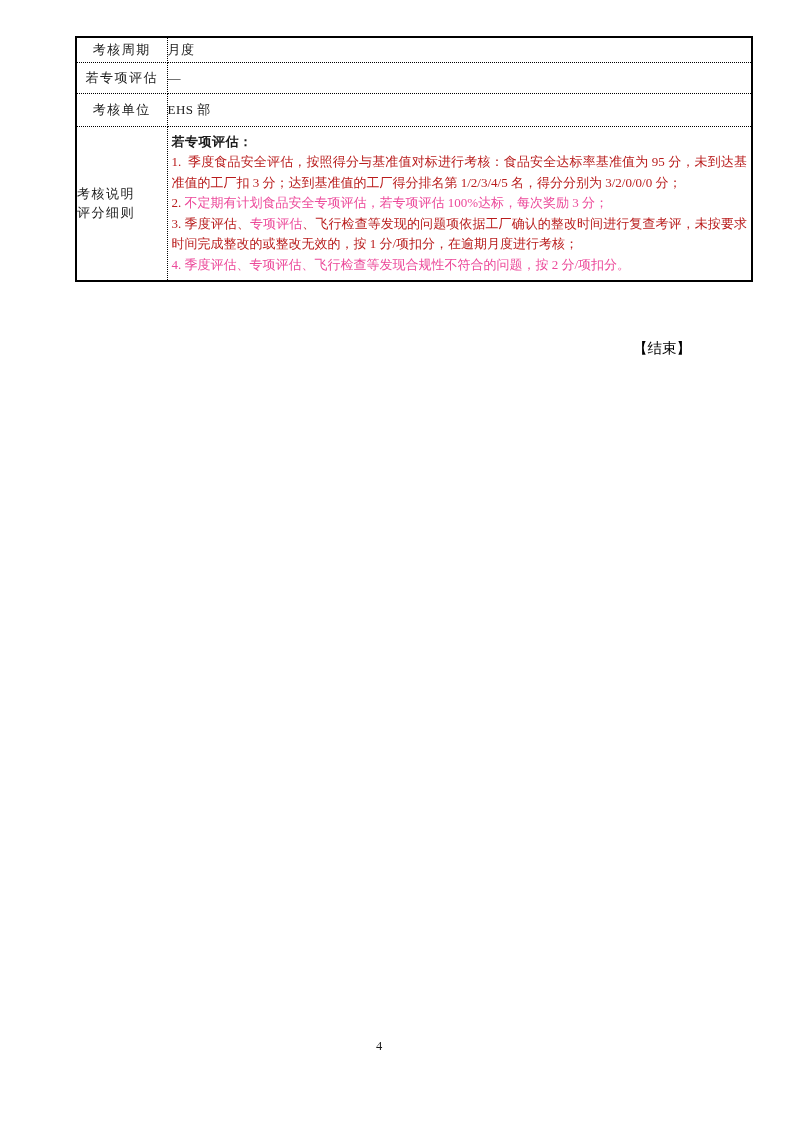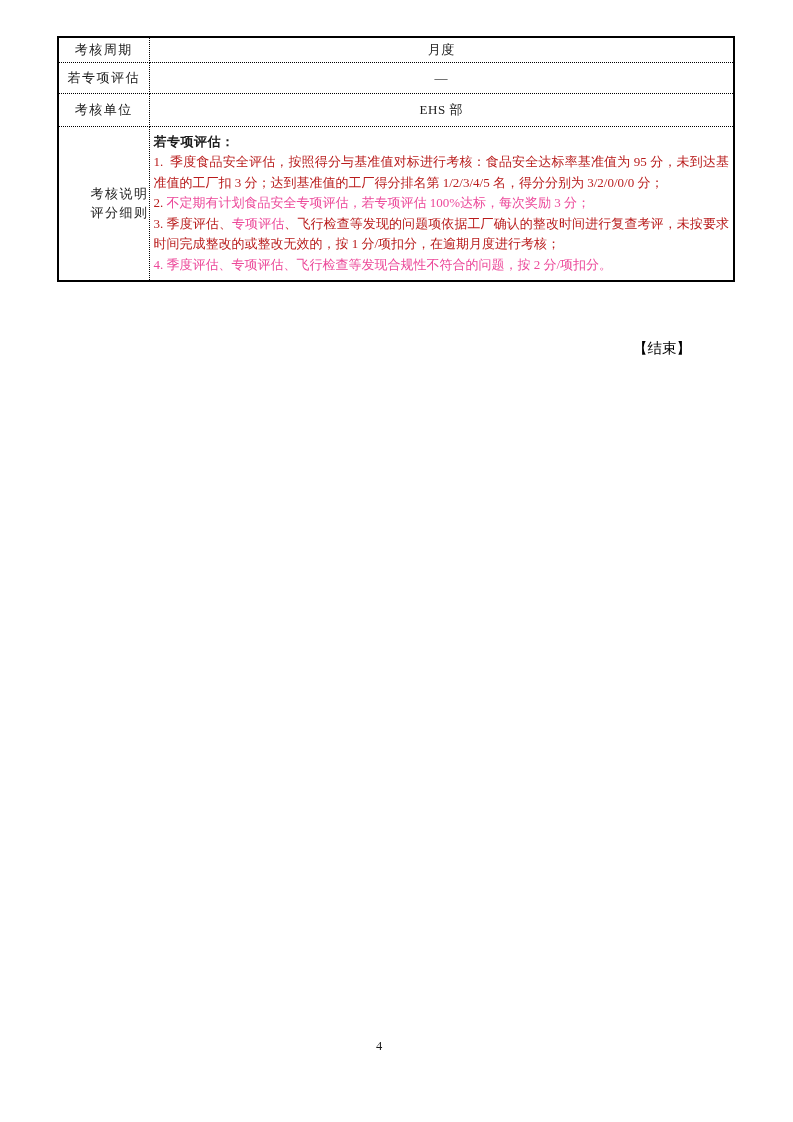--- a/index.html
+++ b/index.html
@@ -8,48 +8,47 @@
     position: relative;
     width: 793px;
     height: 1122px;
     background: #ffffff;
     font-family: "Liberation Serif", "DejaVu Serif", serif;
     color: #1a1a1a;
     overflow: hidden;
   }
   table.kv-table {
     position: absolute;
-    left: 57px;
+    left: 75px;
     top: 36px;
     width: 678px;
     border-collapse: collapse;
     table-layout: fixed;
     border: 2px solid #000000;
     font-size: 13px;
   }
   table.kv-table td {
     border: 1px dotted #000000;
     vertical-align: middle;
   }
   td.label-cell {
     width: 91px;
     text-align: center;
     letter-spacing: 1.5px;
   }
   td.value-cell {
-    text-align: center;
     letter-spacing: 0.5px;
   }
   tr.row-period  td { height: 25px; }
   tr.row-score   td { height: 31px; }
   tr.row-unit    td { height: 33px; }
   tr.row-standard td { height: 31px; }
   tr.row-detail  td { height: 152px; }
   td.detail-label-cell {
-    text-align: right;
+    text-align: left;
     letter-spacing: 1.5px;
   }
   .detail-label-line { line-height: 19px; }
   td.detail-cell {
     vertical-align: top;
     padding: 5px 4px 4px 4px;
     text-align: justify;
     line-height: 20.6px;
   }
   .detail-heading {

